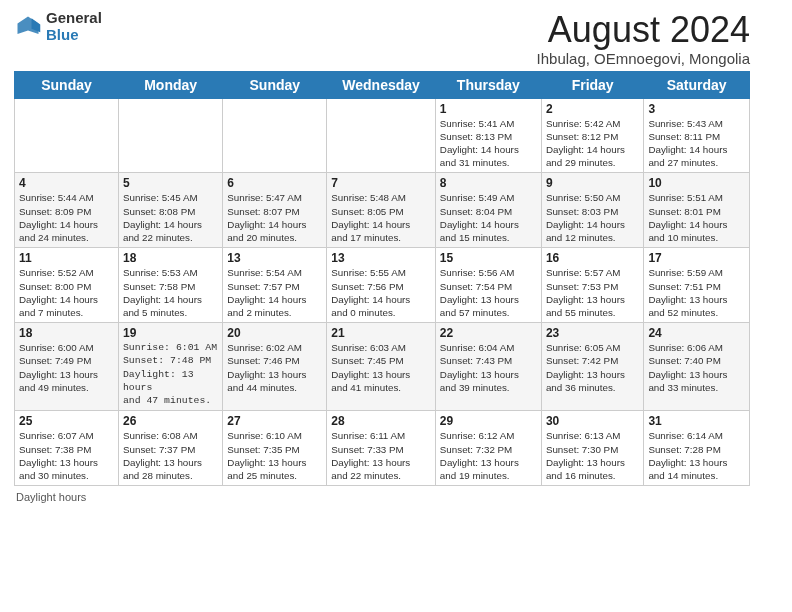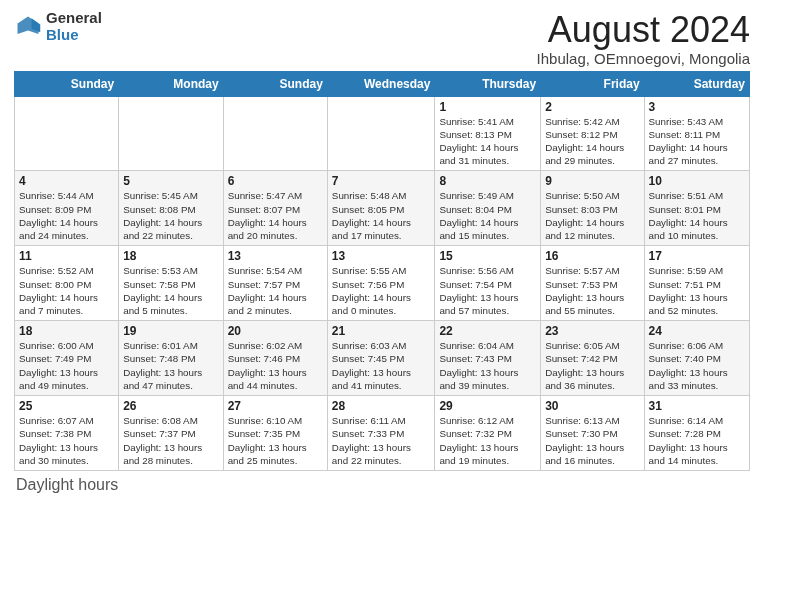--- a/index.html
+++ b/index.html
@@ -52,22 +52,22 @@
     .calendar {
       width: 100%;
       border-collapse: collapse;
       border: 1px solid #ccc;
       font-size: 10.5px;
     }
     .calendar thead tr th {
       background-color: #2a7ab5;
       color: #fff;
       padding: 5px 4px;
-      text-align: right;
-      font-size: 12px;
+      text-align: center;
+      font-size: 14px;
       font-weight: bold;
       border: 1px solid #2a7ab5;
     }
     .calendar tbody tr td {
       vertical-align: top;
       border: 1px solid #ccc;
       padding: 3px 4px;
       min-height: 80px;
       width: 113px;
       background: #fff;
@@ -84,21 +84,21 @@
     }
     .cell-info {
       font-size: 9.8px;
       color: #333;
       line-height: 1.35;
     }
     .empty-cell {
       background: #fff !important;
     }
     .footer-note {
-      font-size: 16px;
+      font-size: 11px;
       color: #555;
       margin-top: 5px;
       padding-left: 2px;
     }
   </style>
 </head>
 <body>
 
 <div class="page">
   <div class="header-top">
@@ -265,21 +265,21 @@
         <tr>
           <td>
             <span class="cell-date">18</span>
             <div class="cell-info" style="white-space: pre-line;">Sunrise: 6:00 AM
 Sunset: 7:49 PM
 Daylight: 13 hours
 and 49 minutes.</div>
           </td>
           <td>
             <span class="cell-date">19</span>
-            <div class="cell-info" style="white-space: pre-line;">Sunrise: 6:01 AM
+            <div class="cell-info" style="white-space: pre-line; font-family: Liberation Mono, monospace;">Sunrise: 6:01 AM
 Sunset: 7:48 PM
 Daylight: 13 hours
 and 47 minutes.</div>
           </td>
           <td>
             <span class="cell-date">20</span>
             <div class="cell-info" style="white-space: pre-line;">Sunrise: 6:02 AM
 Sunset: 7:46 PM
 Daylight: 13 hours
 and 44 minutes.</div>

